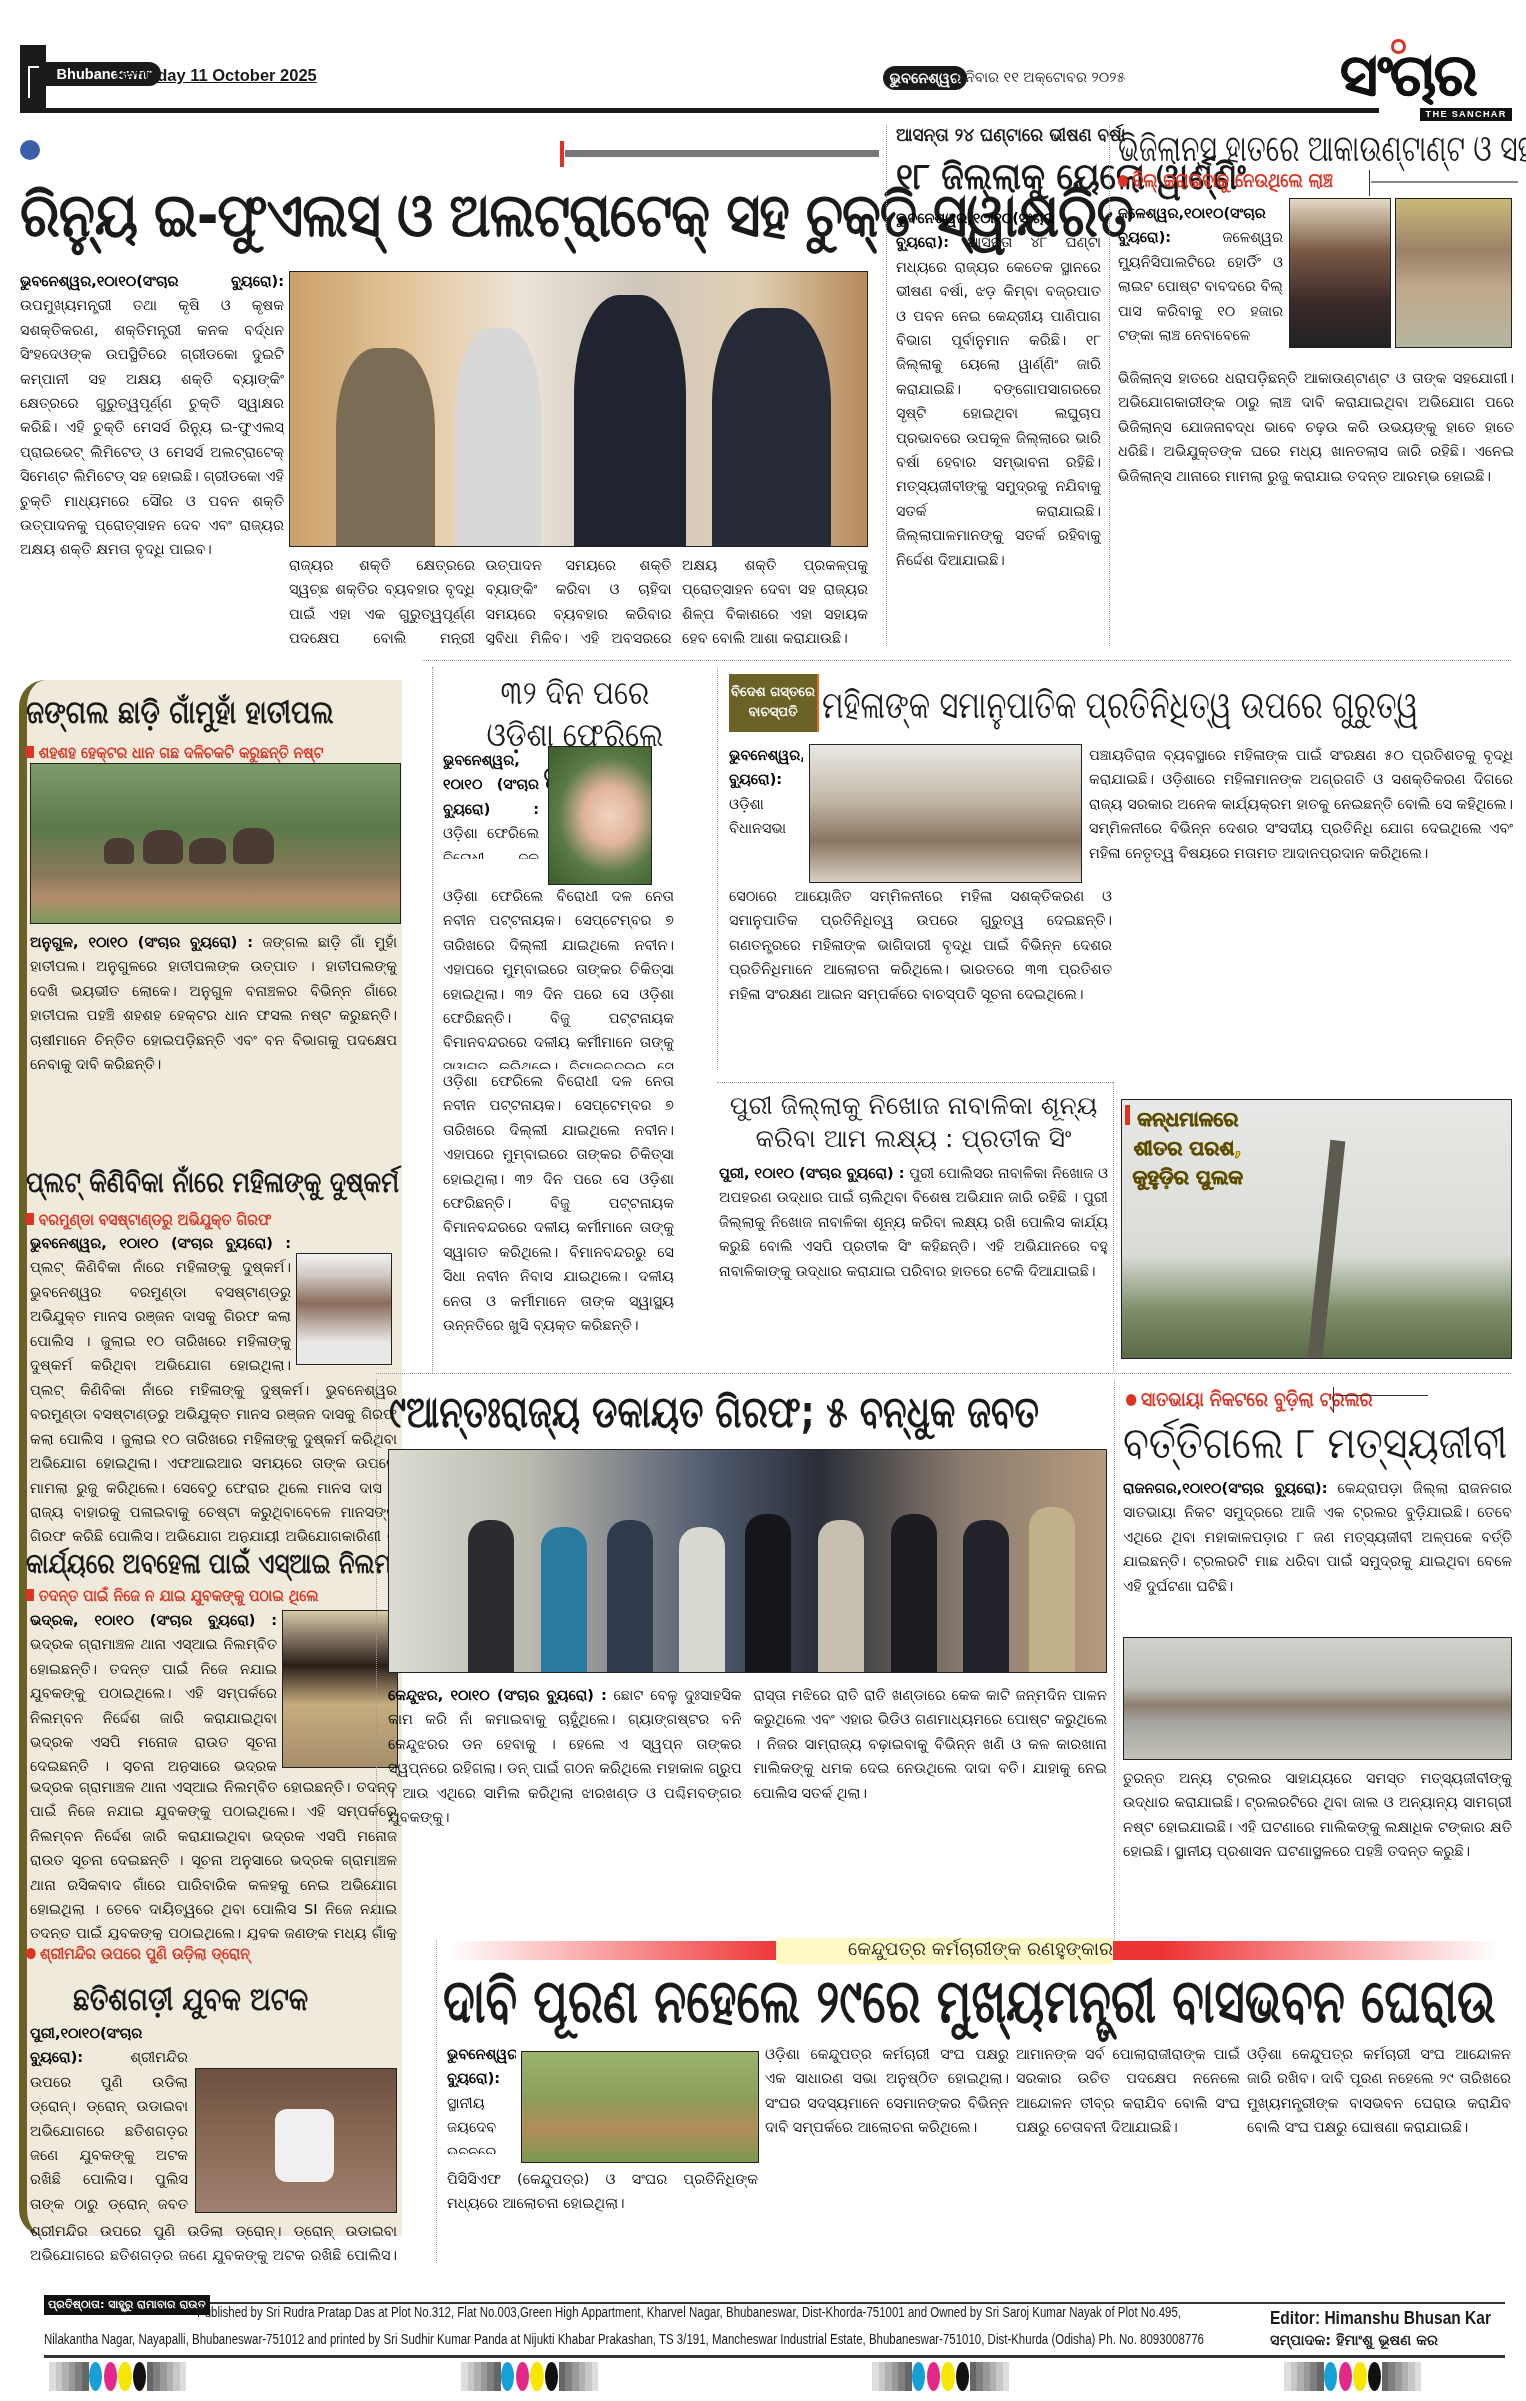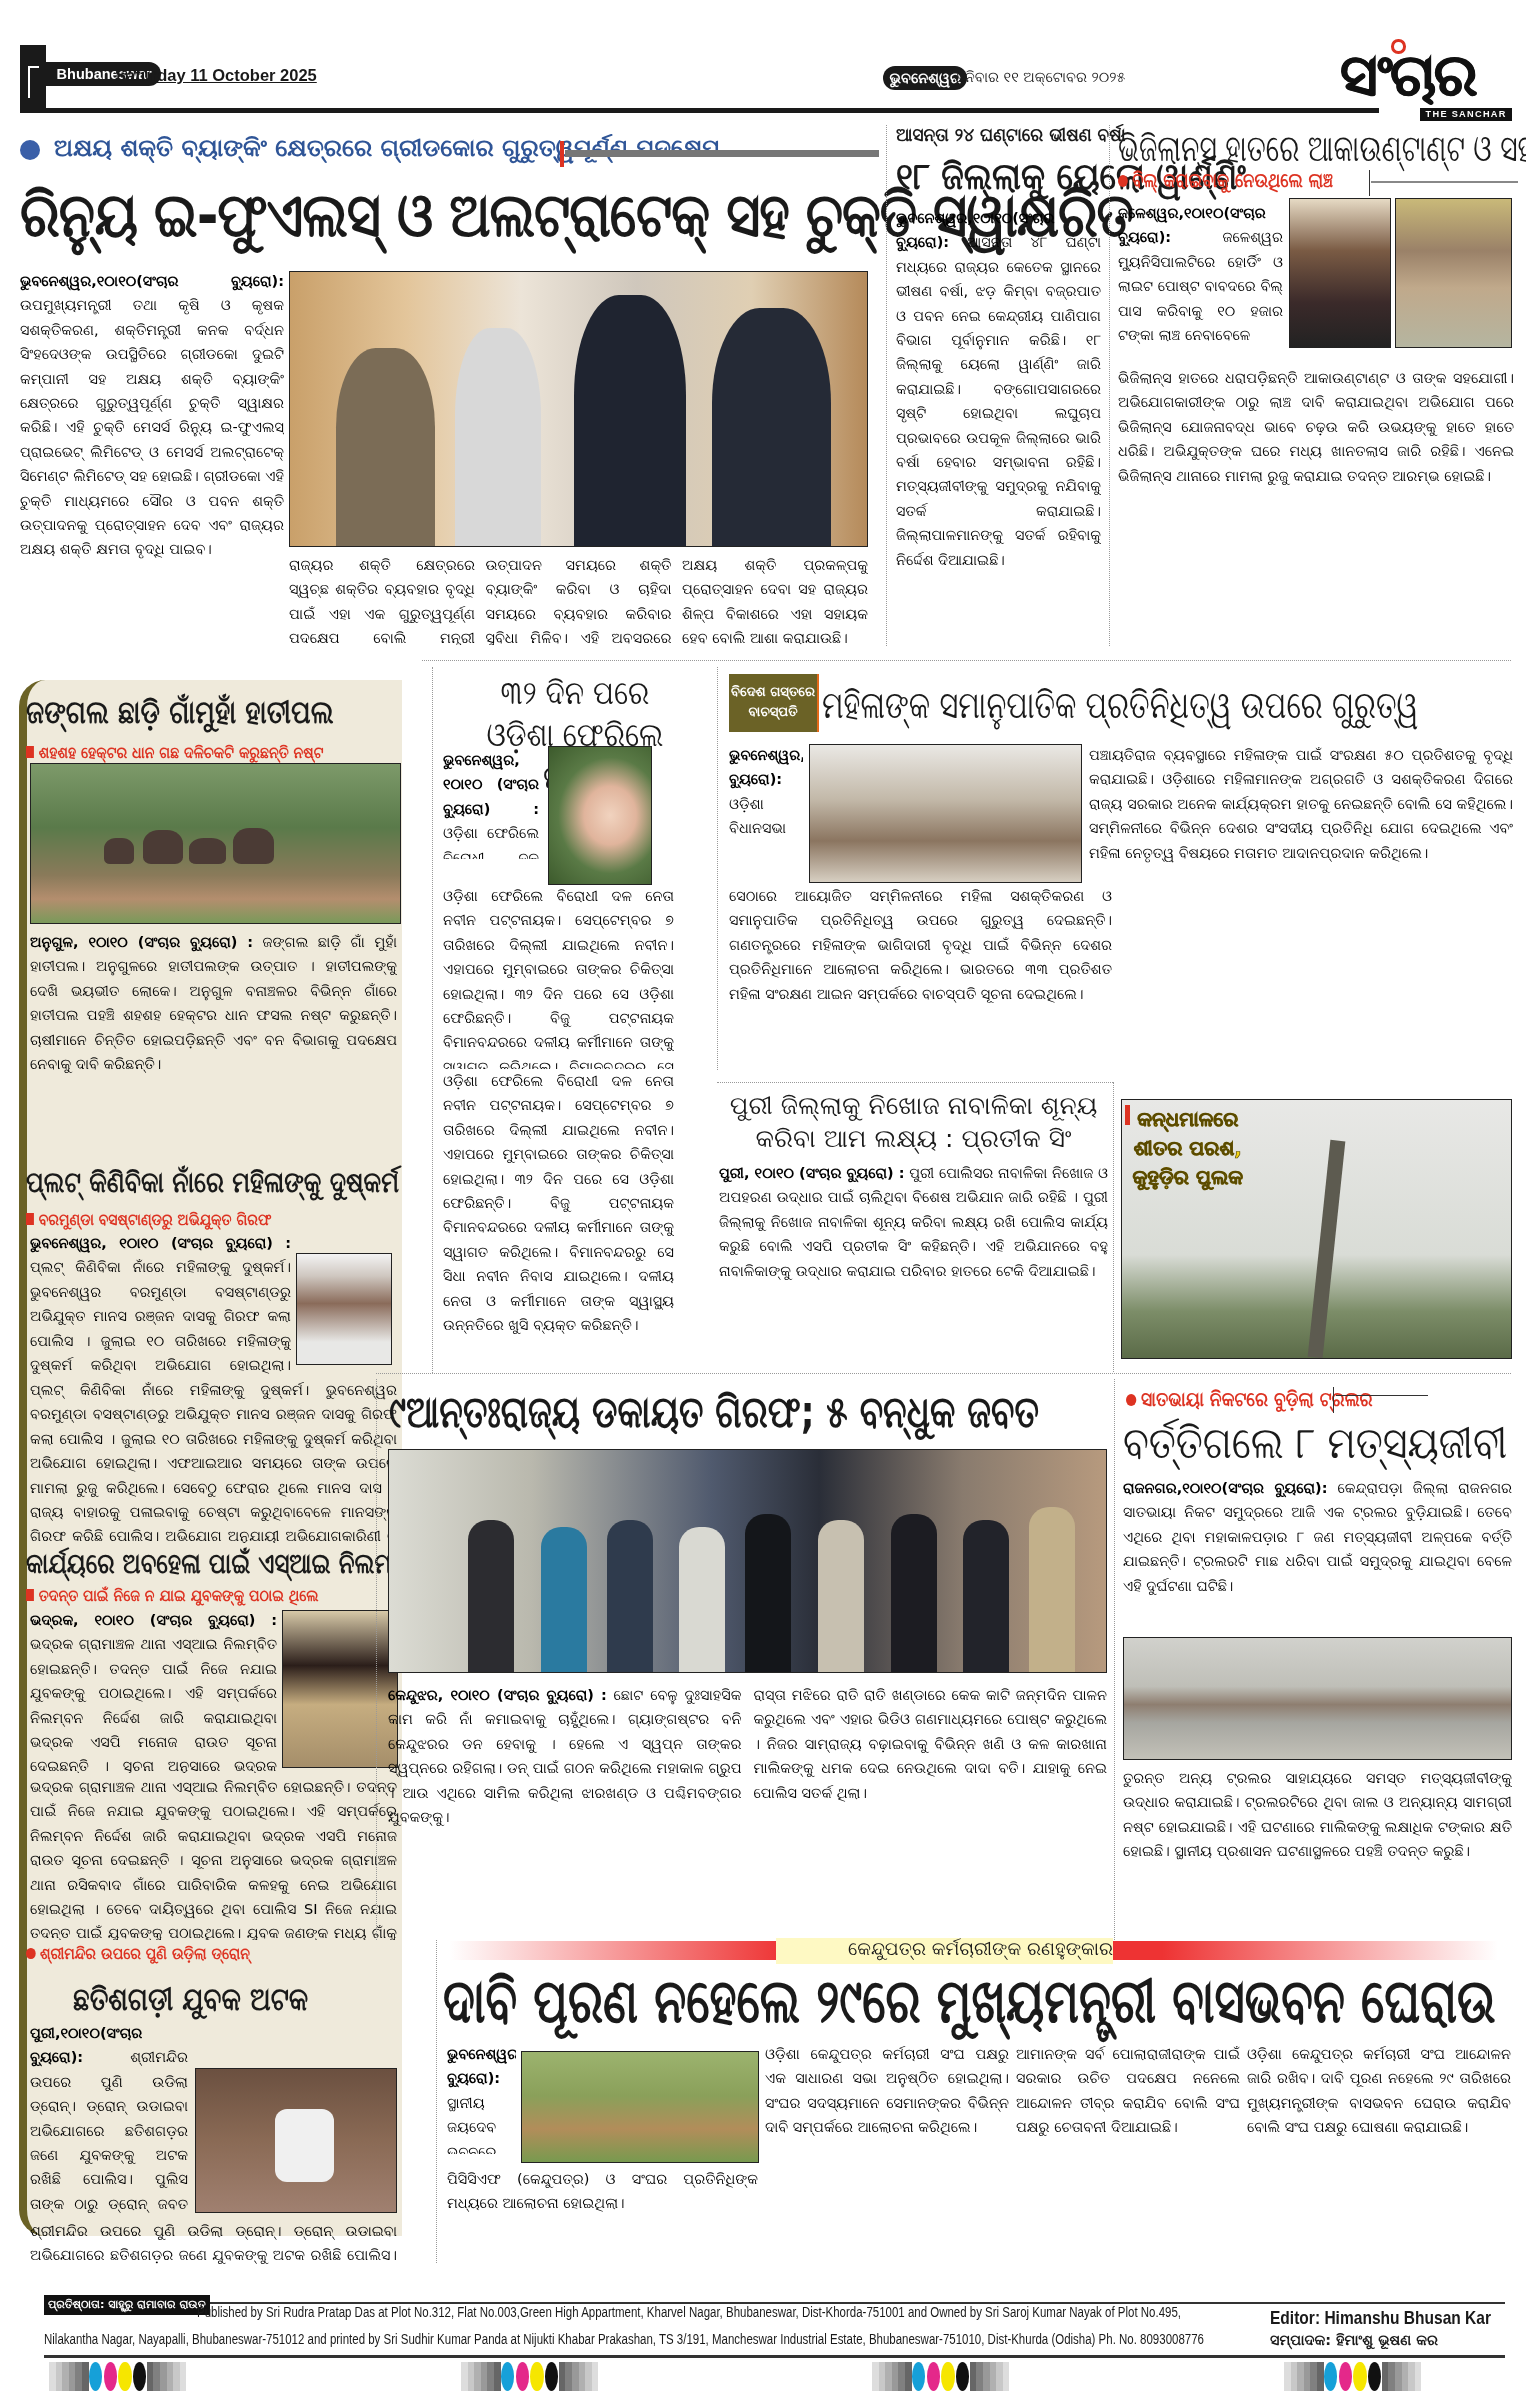--- a/index.html
+++ b/index.html
@@ -143,21 +143,20 @@
 <div class="abs" id="mast-odia-city">ଭୁବନେଶ୍ୱର</div>
 <div class="abs" id="mast-odia-date">ଶନିବାର ୧୧ ଅକ୍ଟୋବର ୨୦୨୫</div>
 <div class="abs" id="logo">
   <div id="logo-text">ସଂଚାର</div>
   <div id="logo-dot"></div>
   <div id="logo-sub">THE SANCHAR</div>
 </div>
 
 <div class="abs" id="lead-kicker">
   <span class="dot"></span>
-  <span class="txt">ଅକ୍ଷୟ ଶକ୍ତି ବ୍ୟାଙ୍କିଂ କ୍ଷେତ୍ରରେ ଗ୍ରୀଡକୋର ଗୁରୁତ୍ୱପୂର୍ଣ୍ଣ ପଦକ୍ଷେପ</span>
 </div>
 <div class="abs" id="lead-kicker-bar"></div>
 <div class="abs" id="lead-kicker-rule"></div>
 <div class="abs" id="lead-headline">ରିନ୍ୟୁ ଇ-ଫୁଏଲସ୍ ଓ ଅଲଟ୍ରାଟେକ୍ ସହ ଚୁକ୍ତି ସ୍ୱାକ୍ଷରିତ</div>
 <div class="abs body-text" id="lead-body"><span class="dl">ଭୁବନେଶ୍ୱର,୧୦ା୧୦(ସଂଚାର ବ୍ୟୁରୋ):</span> <span>ଉପମୁଖ୍ୟମନ୍ତ୍ରୀ ତଥା କୃଷି ଓ କୃଷକ ସଶକ୍ତିକରଣ, ଶକ୍ତିମନ୍ତ୍ରୀ କନକ ବର୍ଦ୍ଧନ ସିଂହଦେଓଙ୍କ ଉପସ୍ଥିତିରେ ଗ୍ରୀଡକୋ ଦୁଇଟି କମ୍ପାନୀ ସହ ଅକ୍ଷୟ ଶକ୍ତି ବ୍ୟାଙ୍କିଂ କ୍ଷେତ୍ରରେ ଗୁରୁତ୍ୱପୂର୍ଣ୍ଣ ଚୁକ୍ତି ସ୍ୱାକ୍ଷର କରିଛି। ଏହି ଚୁକ୍ତି ମେସର୍ସ ରିନ୍ୟୁ ଇ-ଫୁଏଲସ୍ ପ୍ରାଇଭେଟ୍ ଲିମିଟେଡ୍ ଓ ମେସର୍ସ ଅଲଟ୍ରାଟେକ୍ ସିମେଣ୍ଟ ଲିମିଟେଡ୍ ସହ ହୋଇଛି। ଗ୍ରୀଡକୋ ଏହି ଚୁକ୍ତି ମାଧ୍ୟମରେ ସୌର ଓ ପବନ ଶକ୍ତି ଉତ୍ପାଦନକୁ ପ୍ରୋତ୍ସାହନ ଦେବ ଏବଂ ରାଜ୍ୟର ଅକ୍ଷୟ ଶକ୍ତି କ୍ଷମତା ବୃଦ୍ଧି ପାଇବ।</span></div>
 <div class="photo" id="lead-photo">
   <div class="person" style="left:46px;width:99px;height:198px;background:#7b6c56"></div>
   <div class="person" style="left:165px;width:86px;height:218px;background:#d8d8d8"></div>
   <div class="person" style="left:284px;width:112px;height:251px;background:#1f2430"></div>
   <div class="person" style="left:422px;width:119px;height:238px;background:#252a36"></div>

